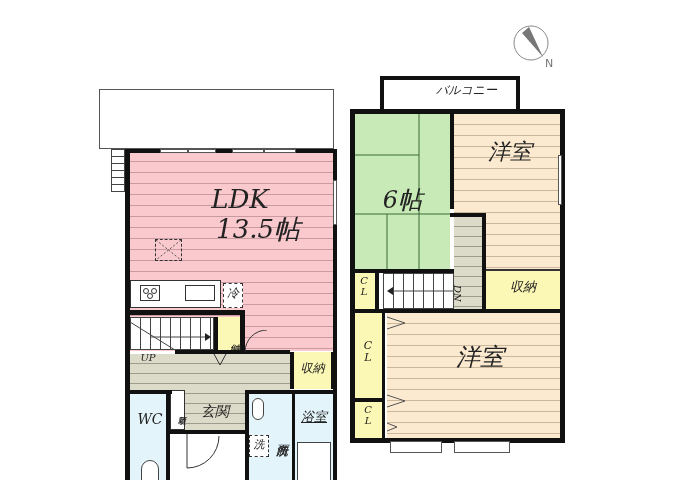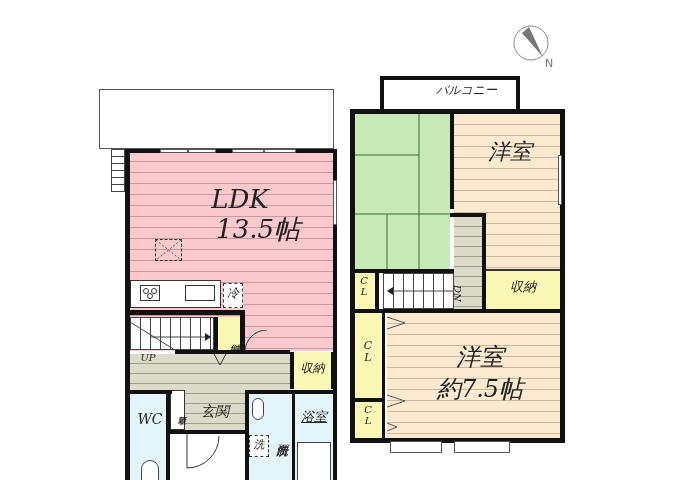--- a/index.html
+++ b/index.html
@@ -133,20 +133,21 @@
     <svg width="95" height="155">
         <g stroke="#3d6b35" stroke-width="1" fill="none">
       <line x1="64" y1="0" x2="64" y2="100"></line>
           <line x1="0" y1="41" x2="64" y2="41"></line>
       <line x1="0" y1="100" x2="95" y2="100"></line>
           <line x1="32" y1="100" x2="32" y2="155"></line>
       <line x1="64" y1="100" x2="64" y2="155"></line>
         </g>
       </svg>
   </div>
+  <div class="lbl" style="left:25px;top:188px;width:75px;font-size:24px;">6帖</div>
   <div class="abs wall" style="left:110px;top:109px;width:4px;height:100px;"></div>
 
   <div class="abs stripes-beige" style="left:114px;top:114px;width:106px;height:155px;"></div>
   <div class="lbl" style="left:125px;top:140px;width:90px;font-size:22px;">洋室</div>
   <div class="abs window" style="left:218px;top:155px;width:4px;height:50px;"></div>
 
   <div class="abs stripes-gray" style="left:114px;top:217px;width:28px;height:92px;"></div>
   <div class="abs wall" style="left:110px;top:213px;width:36px;height:4px;"></div>
   <div class="abs wall" style="left:142px;top:213px;width:4px;height:98px;"></div>
   <div class="lbl" style="left:112px;top:278px;width:10px;font-size:10px;writing-mode:vertical-rl;height:30px;">DN</div>
@@ -161,21 +162,20 @@
   <div class="abs yellow" style="left:15px;top:273px;width:24px;height:36px;border-right:4px solid #111;"></div>
   <div class="lbl" style="left:18px;top:276px;width:12px;font-size:10px;word-break:break-all;">CL</div>
 
   <div class="abs yellow" style="left:146px;top:269px;width:74px;height:40px;border-top:2px solid #333;"></div>
   <div class="lbl" style="left:150px;top:280px;width:66px;font-size:13px;">収納</div>
 
   <div class="abs wall" style="left:10px;top:309px;width:215px;height:4px;"></div>
 
   <div class="abs stripes-beige" style="left:47px;top:313px;width:173px;height:125px;"></div>
   <div class="lbl" style="left:85px;top:345px;width:110px;font-size:24px;">洋室</div>
-  <div class="lbl" style="left:70px;top:377px;width:140px;font-size:24px;">約7.5帖</div>
 
   <div class="abs yellow" style="left:15px;top:313px;width:30px;height:85px;border-right:3px solid #111;"></div>
   <div class="lbl" style="left:22px;top:340px;width:12px;font-size:11px;word-break:break-all;">CL</div>
   <div class="abs wall" style="left:15px;top:398px;width:30px;height:4px;"></div>
   <div class="abs yellow" style="left:15px;top:402px;width:30px;height:36px;border-right:3px solid #111;"></div>
   <div class="lbl" style="left:22px;top:405px;width:12px;font-size:10px;word-break:break-all;">CL</div>
   <svg class="abs" style="left:47px;top:315px;" width="20" height="120">
       <polyline points="0,2 18,8 0,14" fill="none" stroke="#555"></polyline>
       <polyline points="0,80 18,86 0,92" fill="none" stroke="#555"></polyline>
       <polyline points="0,108 10,112 0,116" fill="none" stroke="#555"></polyline>

